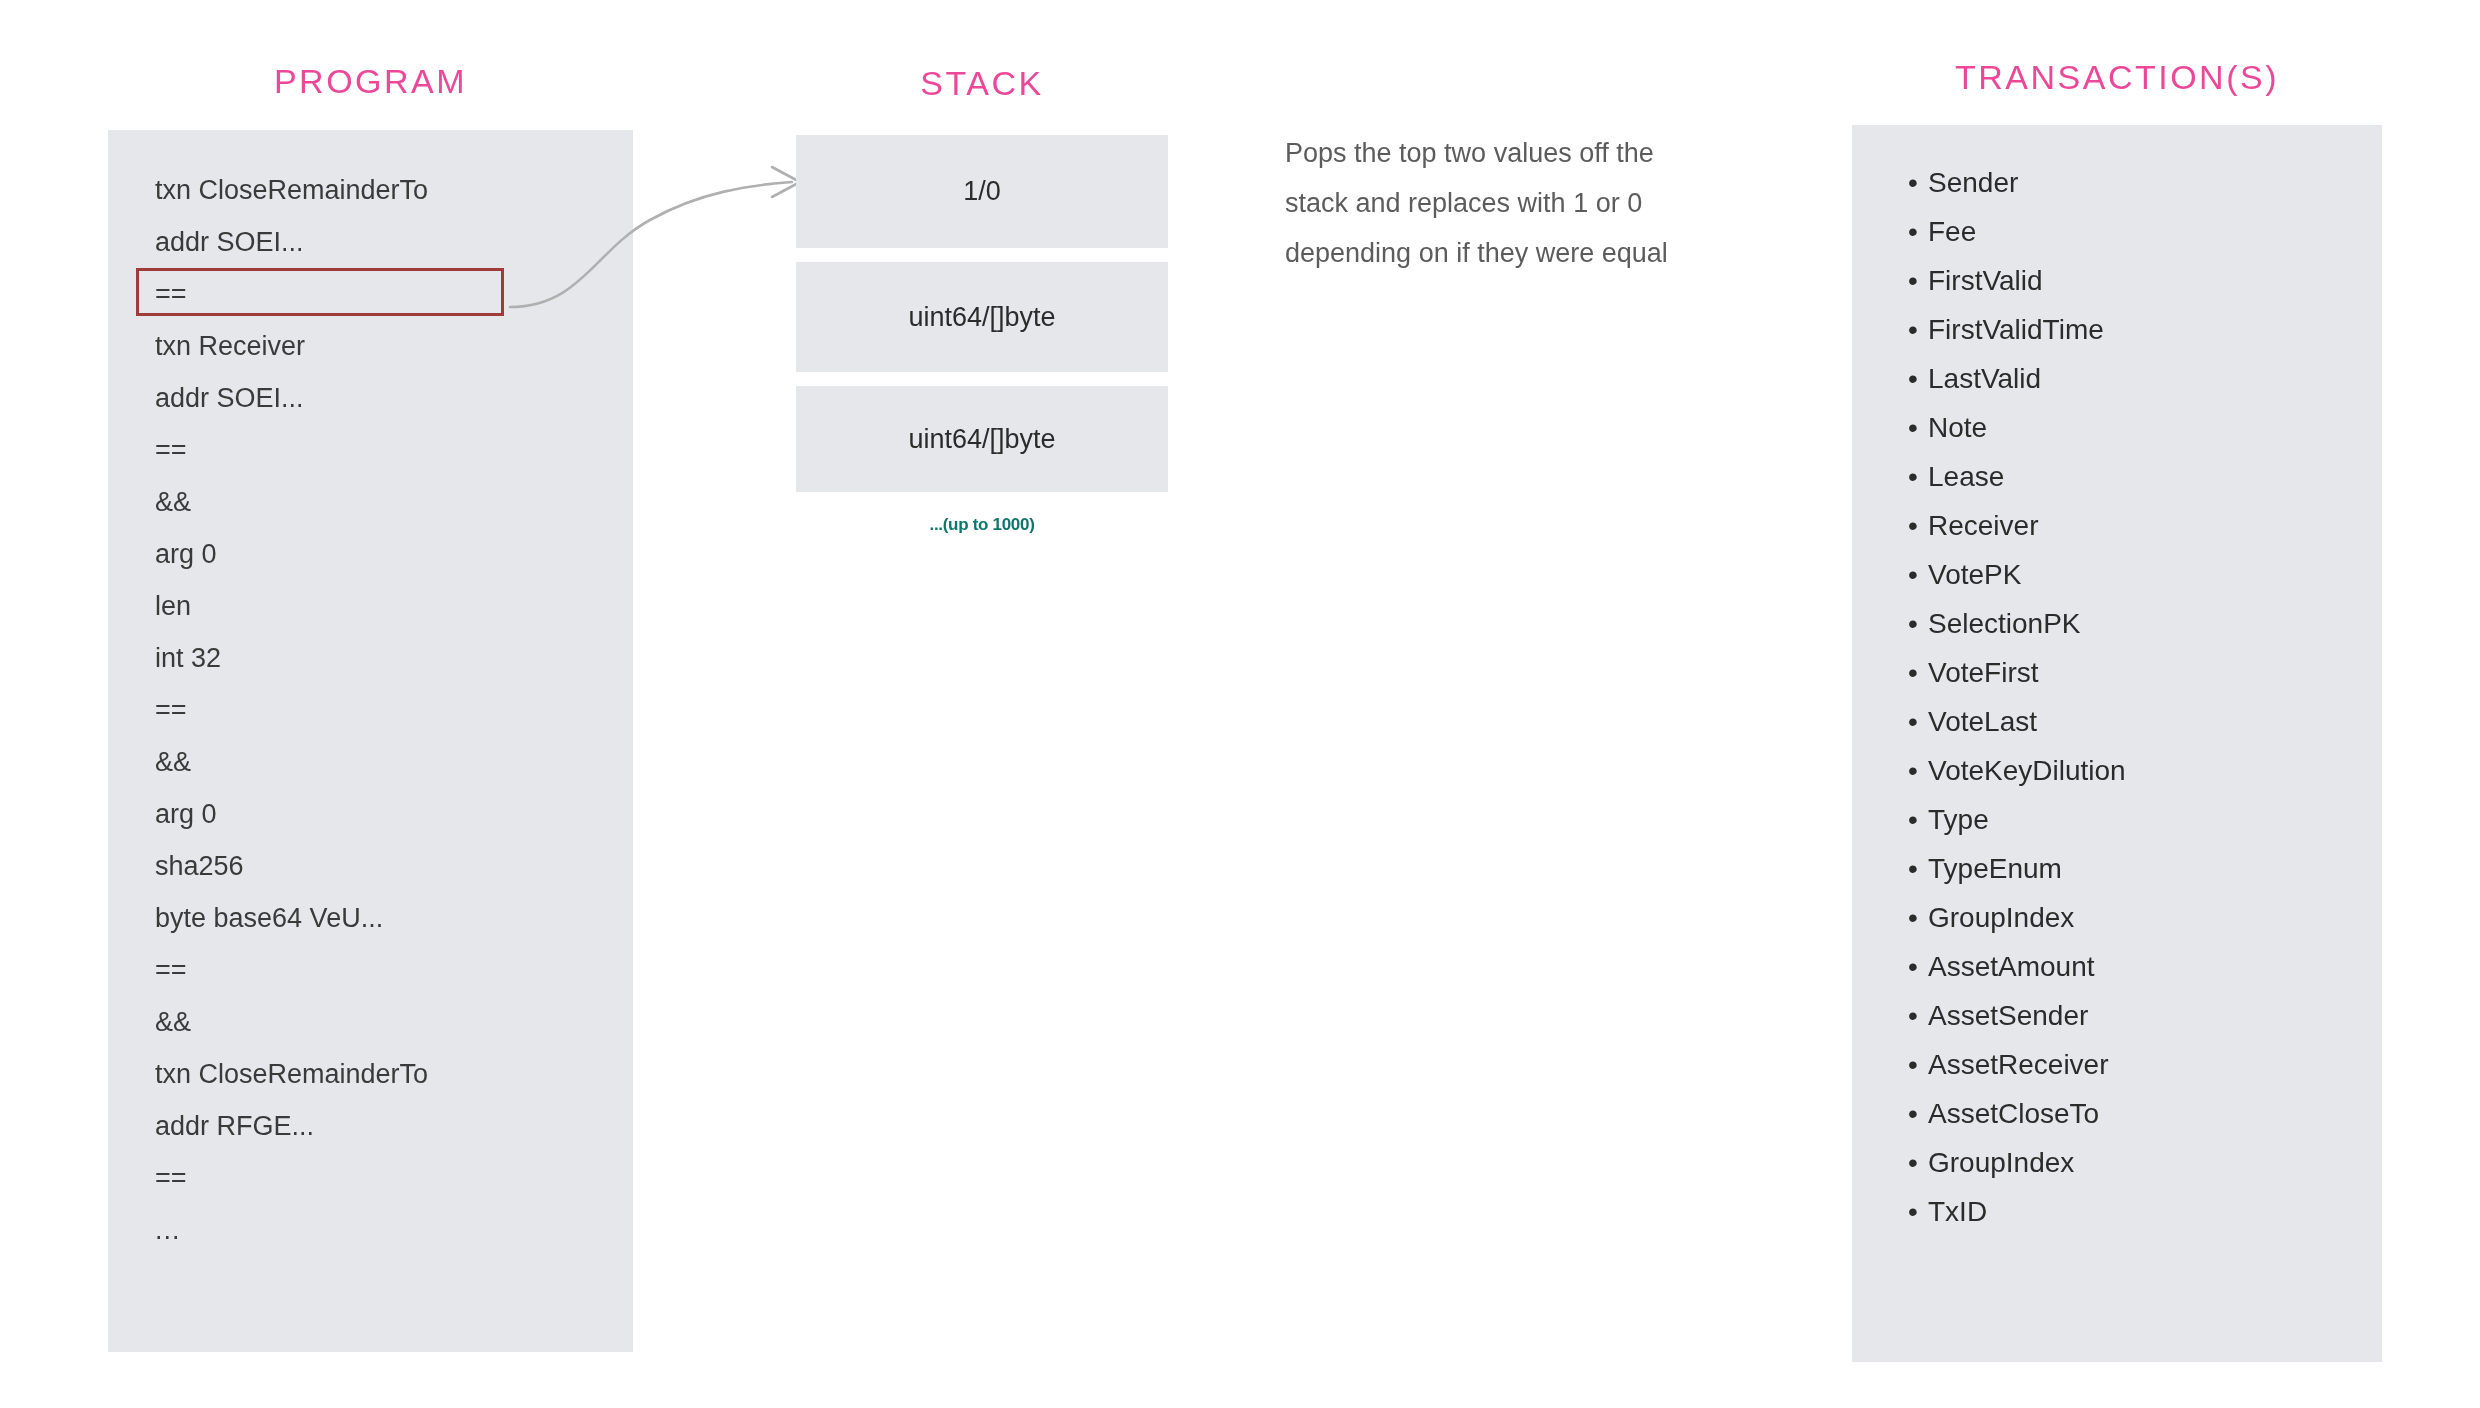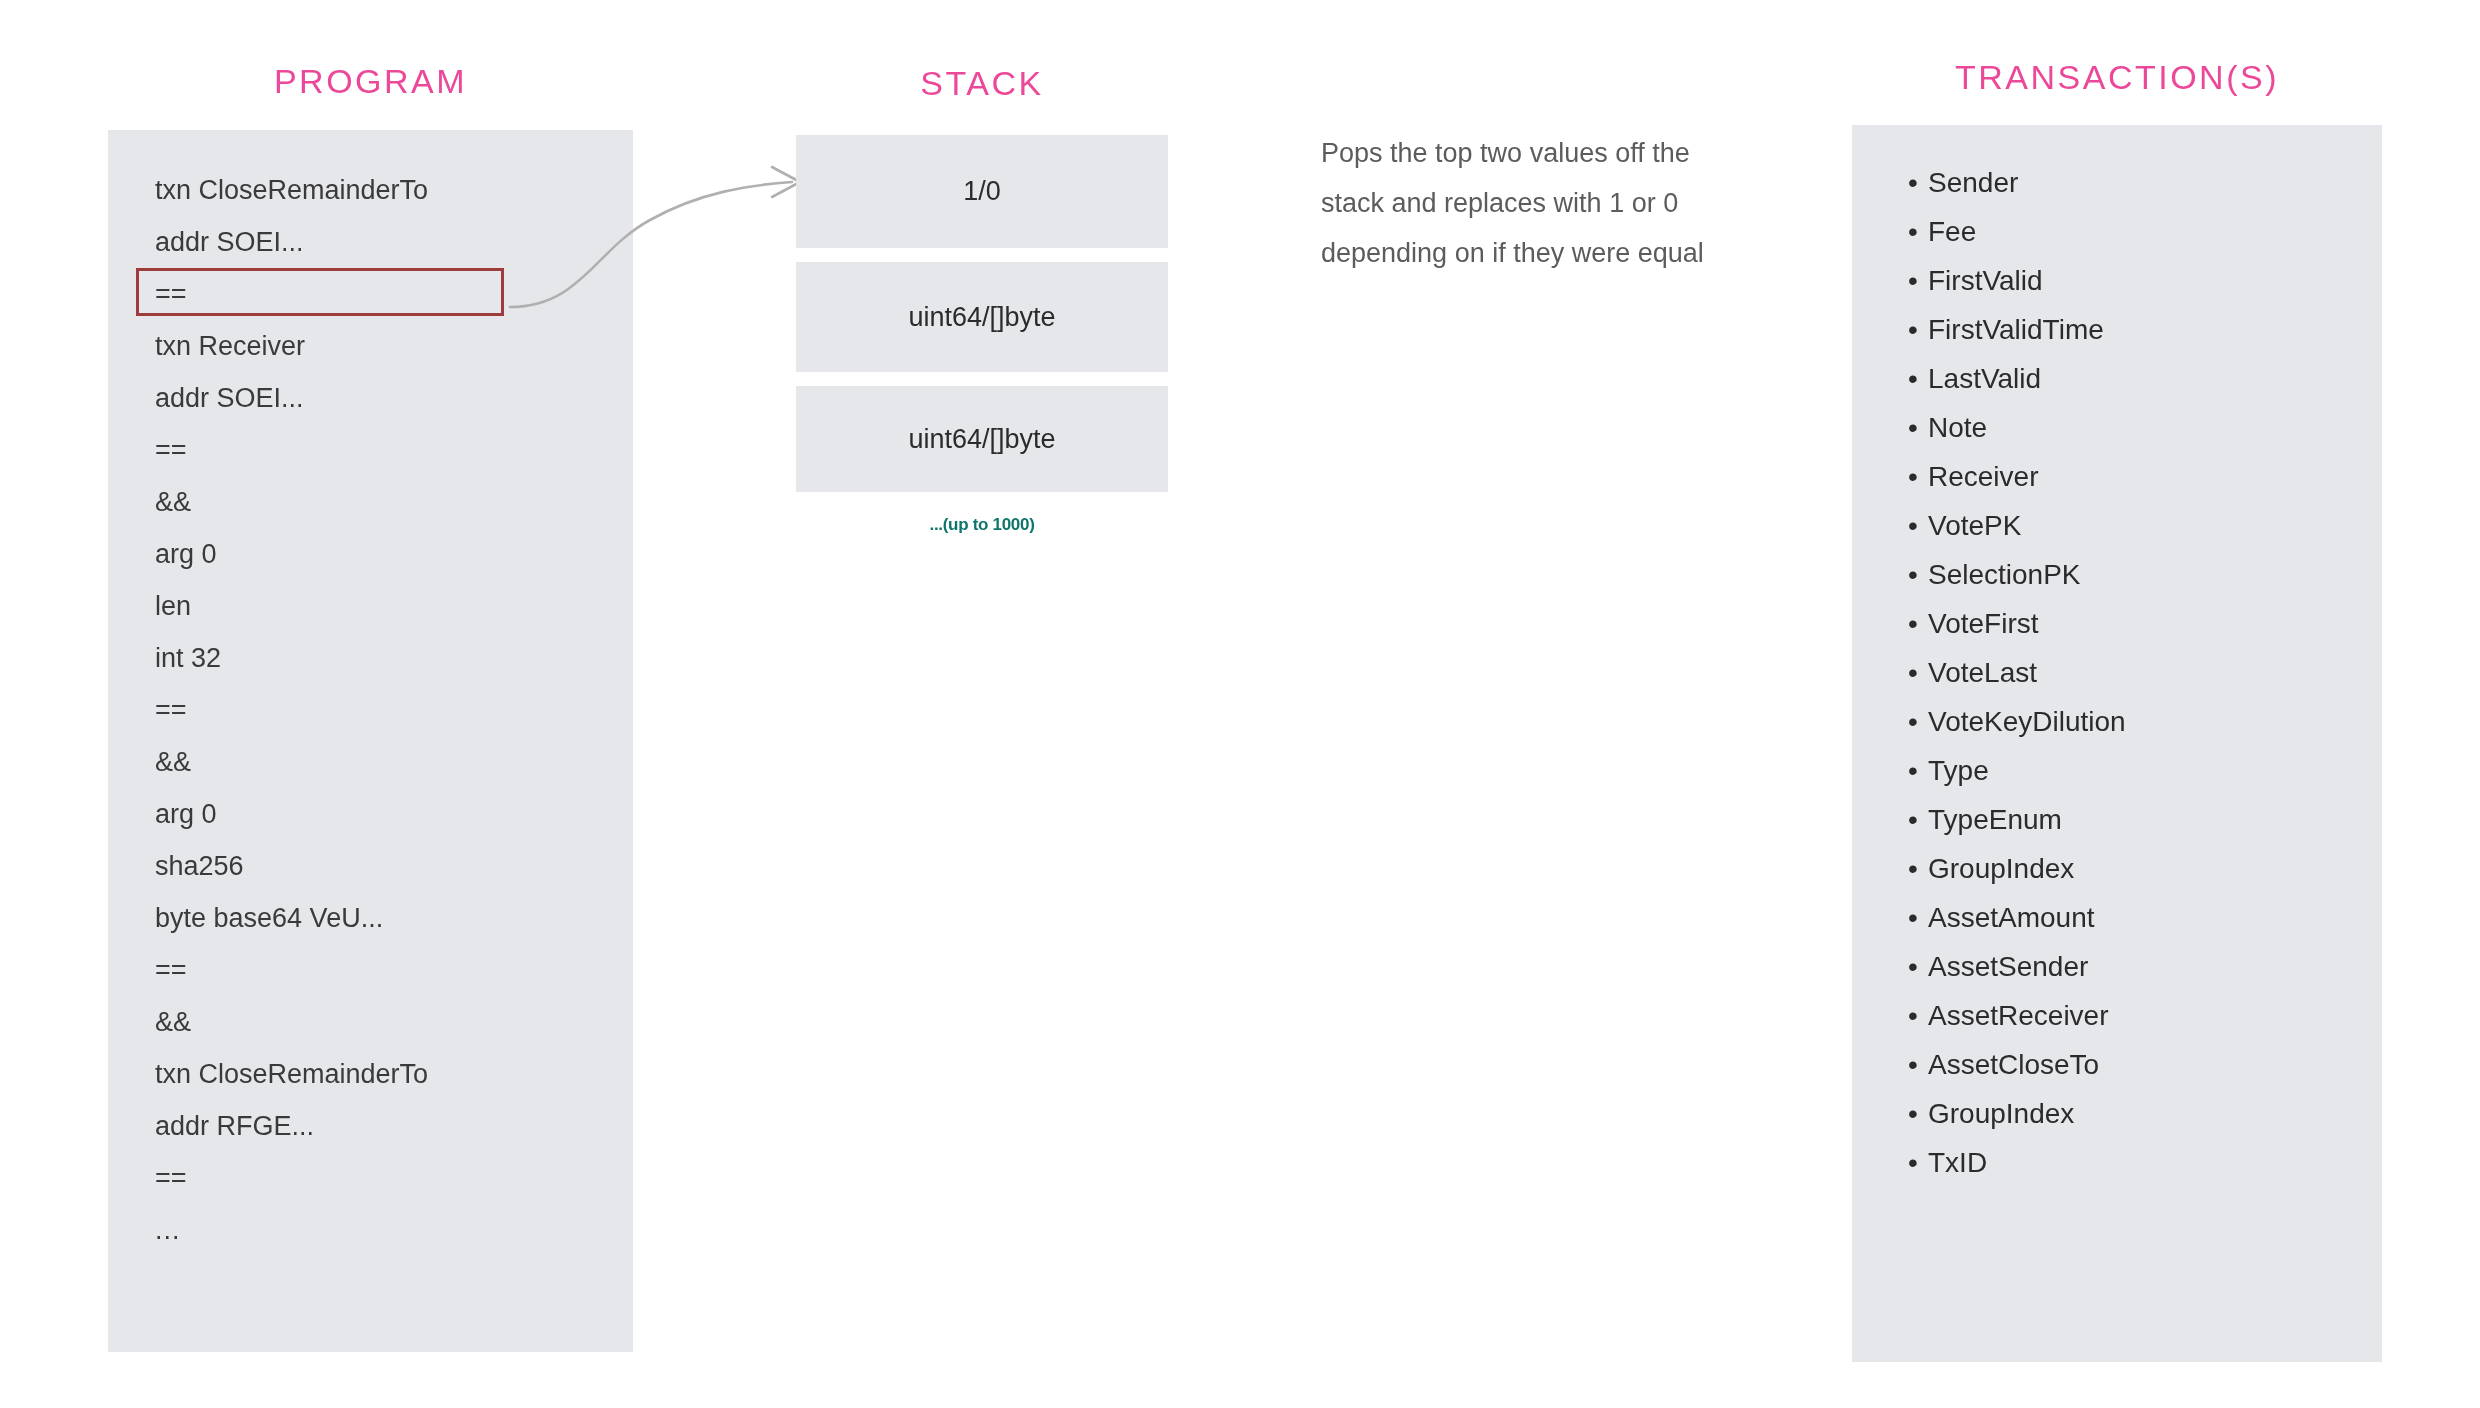--- a/index.html
+++ b/index.html
@@ -122,21 +122,20 @@
     position: absolute;
     left: 1285px;
     top: 128px;
     width: 490px;
   }
   .annotation-line {
     font-size: 27px;
     line-height: 50px;
     color: #5c5c5c;
     white-space: nowrap;
-    margin-left: 36px;
   }
 
   
   #transaction-heading {
     left: 1852px;
     top: 58px;
     width: 530px;
     text-align: center;
   }
   #transaction-panel {
@@ -224,20 +223,21 @@
 
 <div id="transaction-panel"></div>
 
 <div id="transaction-list">
   <div class="transaction-item"><span class="bullet">•</span><span>Sender</span></div>
   <div class="transaction-item"><span class="bullet">•</span><span>Fee</span></div>
   <div class="transaction-item"><span class="bullet">•</span><span>FirstValid</span></div>
   <div class="transaction-item"><span class="bullet">•</span><span>FirstValidTime</span></div>
   <div class="transaction-item"><span class="bullet">•</span><span>LastValid</span></div>
   <div class="transaction-item"><span class="bullet">•</span><span>Note</span></div>
+  <div class="transaction-item"><span class="bullet">•</span><span>Lease</span></div>
   <div class="transaction-item"><span class="bullet">•</span><span>Receiver</span></div>
   <div class="transaction-item"><span class="bullet">•</span><span>VotePK</span></div>
   <div class="transaction-item"><span class="bullet">•</span><span>SelectionPK</span></div>
   <div class="transaction-item"><span class="bullet">•</span><span>VoteFirst</span></div>
   <div class="transaction-item"><span class="bullet">•</span><span>VoteLast</span></div>
   <div class="transaction-item"><span class="bullet">•</span><span>VoteKeyDilution</span></div>
   <div class="transaction-item"><span class="bullet">•</span><span>Type</span></div>
   <div class="transaction-item"><span class="bullet">•</span><span>TypeEnum</span></div>
   <div class="transaction-item"><span class="bullet">•</span><span>GroupIndex</span></div>
   <div class="transaction-item"><span class="bullet">•</span><span>AssetAmount</span></div>

